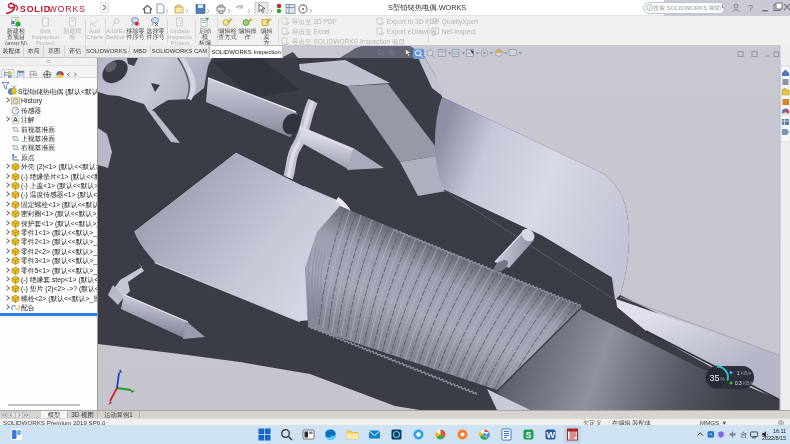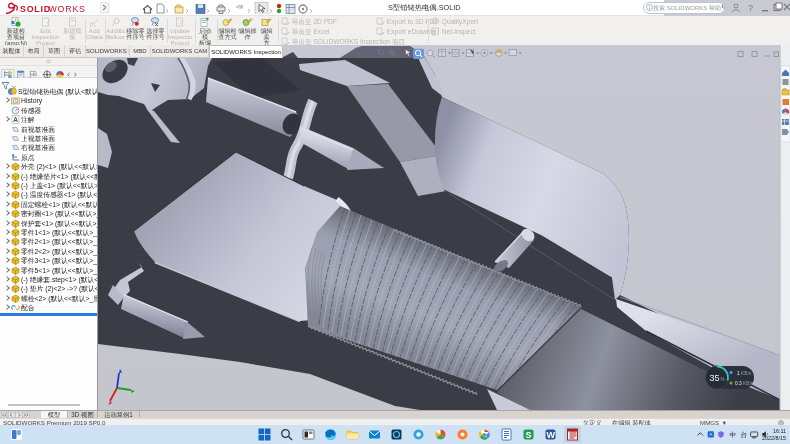--- a/index.html
+++ b/index.html
@@ -71,21 +71,21 @@
       <path d="M159,2.5 l0,7 l2,-2 l1.4,3 l1.2,-0.6 l-1.4,-3 l2.8,-0.2 z" fill="#fff" stroke="#333" stroke-width="0.7"></path>
       <path d="M170,7 l2,2 l-2,2" fill="none" stroke="#999" stroke-width="0.7"></path>
       <circle cx="179" cy="4" r="2.2" fill="#cc2222"></circle>
         <circle cx="179" cy="9" r="2.2" fill="#22aa22"></circle>
       <rect x="186" y="2.5" width="9" height="9" fill="#dce6f1" stroke="#667788" stroke-width="0.7"></rect>
         <path d="M189,2.5 v9 M186,5.5 h9" stroke="#667788" stroke-width="0.7"></path>
       <circle cx="203" cy="7" r="4" fill="none" stroke="#888" stroke-width="1.3"></circle>
         <circle cx="203" cy="7" r="1.2" fill="#888"></circle>
       <path d="M210,7 l2,2 l-2,2" fill="none" stroke="#999" stroke-width="0.7"></path>
     </svg>
-    <div class="abs" id="title"><b>S型铂铑热电偶.SOLID</b></div>
+    <div class="abs" id="title"><b>S型铂铑热电偶.WORKS</b></div>
     <div class="abs" id="searchbox"><svg width="7" height="7" viewBox="0 0 7 7" style="vertical-align:-1px">
           <circle cx="3.5" cy="3.5" r="3" fill="none" stroke="#8aa" stroke-width="0.8"></circle>
           <path d="M3.5,2 v0.8 M3.5,3.5 v1.8" stroke="#8aa" stroke-width="0.8"></path>
         </svg>搜索 SOLIDWORKS 帮助<svg width="11" height="8" viewBox="0 0 11 8" style="vertical-align:-1.5px">
           <circle cx="3.5" cy="3" r="2.3" fill="none" stroke="#667" stroke-width="0.9"></circle>
           <path d="M5,4.8 l1.8,1.8" stroke="#667" stroke-width="1"></path>
           <path d="M8,3 l1.5,2 l1.5,-2" fill="#889"></path>
         </svg></div>
     <svg class="abs" style="left:728px;top:2px" width="62" height="12" viewBox="0 0 62 12">
       <circle cx="8" cy="4" r="2" fill="none" stroke="#888" stroke-width="1"></circle>

